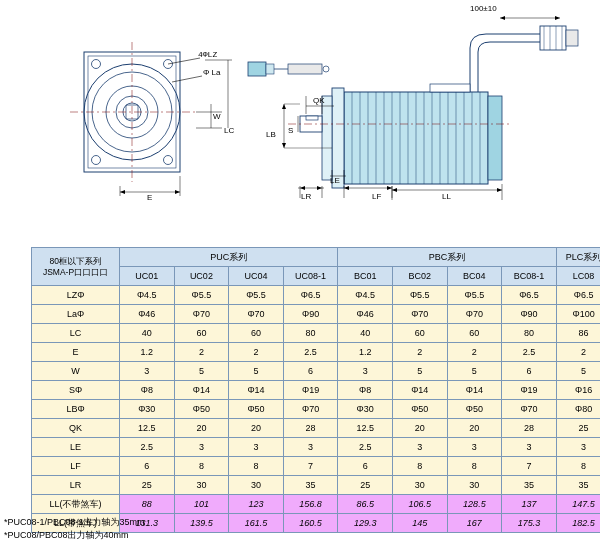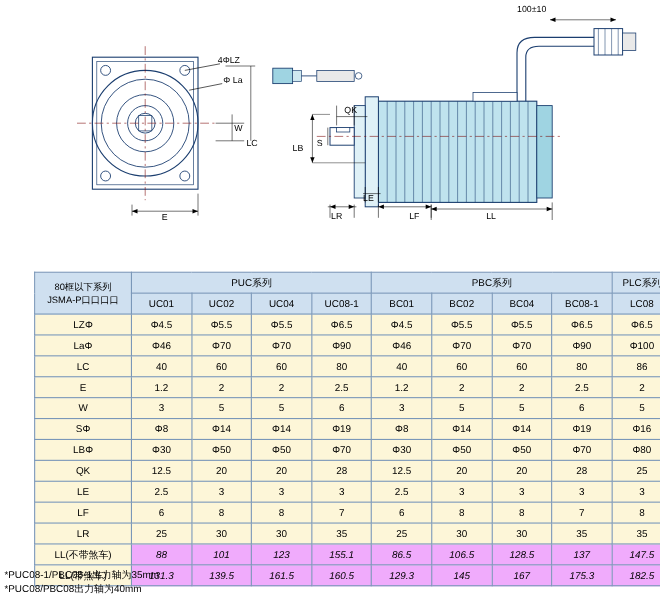--- a/index.html
+++ b/index.html
@@ -229,21 +229,21 @@
 
         <line x1="392" y1="186" x2="392" y2="200" stroke="#000" stroke-width="0.5"></line>
         <line x1="502" y1="184" x2="502" y2="200" stroke="#000" stroke-width="0.5"></line>
         <line x1="392" y1="190" x2="502" y2="190" stroke="#000" stroke-width="0.5"></line>
         <path d="M392 190 l5 -2 v4 z" fill="#000" stroke="none"></path>
         <path d="M502 190 l-5 -2 v4 z" fill="#000" stroke="none"></path>
       </g>
     </svg>
 
     <span class="dlabel" style="left:470px; top:4px;">100±10</span>
-    <span class="dlabel" style="left:198px; top:50px;">4ΦLZ</span>
+    <span class="dlabel" style="left:198px; top:50px;font-family:Liberation Mono, monospace;">4ΦLZ</span>
     <span class="dlabel" style="left:203px; top:68px;">Φ La</span>
     <span class="dlabel" style="left:213px; top:112px;">W</span>
     <span class="dlabel" style="left:224px; top:126px;">LC</span>
     <span class="dlabel" style="left:147px; top:193px;">E</span>
     <span class="dlabel" style="left:313px; top:96px;">QK</span>
     <span class="dlabel" style="left:266px; top:130px;">LB</span>
     <span class="dlabel" style="left:288px; top:126px;">S</span>
     <span class="dlabel" style="left:301px; top:192px;">LR</span>
     <span class="dlabel" style="left:330px; top:176px;">LE</span>
     <span class="dlabel" style="left:372px; top:192px;">LF</span>
@@ -407,21 +407,21 @@
             <td class="cell">30</td>
             <td class="cell">30</td>
             <td class="cell">35</td>
             <td class="cell">35</td>
           </tr>
           <tr>
             <td class="rowlabel">LL(不带煞车)</td>
             <td class="cell-hl">88</td>
             <td class="cell-hl">101</td>
             <td class="cell-hl">123</td>
-            <td class="cell-hl">155.1</td>
+            <td class="cell-hl">156.8</td>
             <td class="cell-hl">86.5</td>
             <td class="cell-hl">106.5</td>
             <td class="cell-hl">128.5</td>
             <td class="cell-hl">137</td>
             <td class="cell-hl">147.5</td>
           </tr>
           <tr>
             <td class="rowlabel">LL(带煞车)</td>
             <td class="cell-hl">131.3</td>
             <td class="cell-hl">139.5</td>

